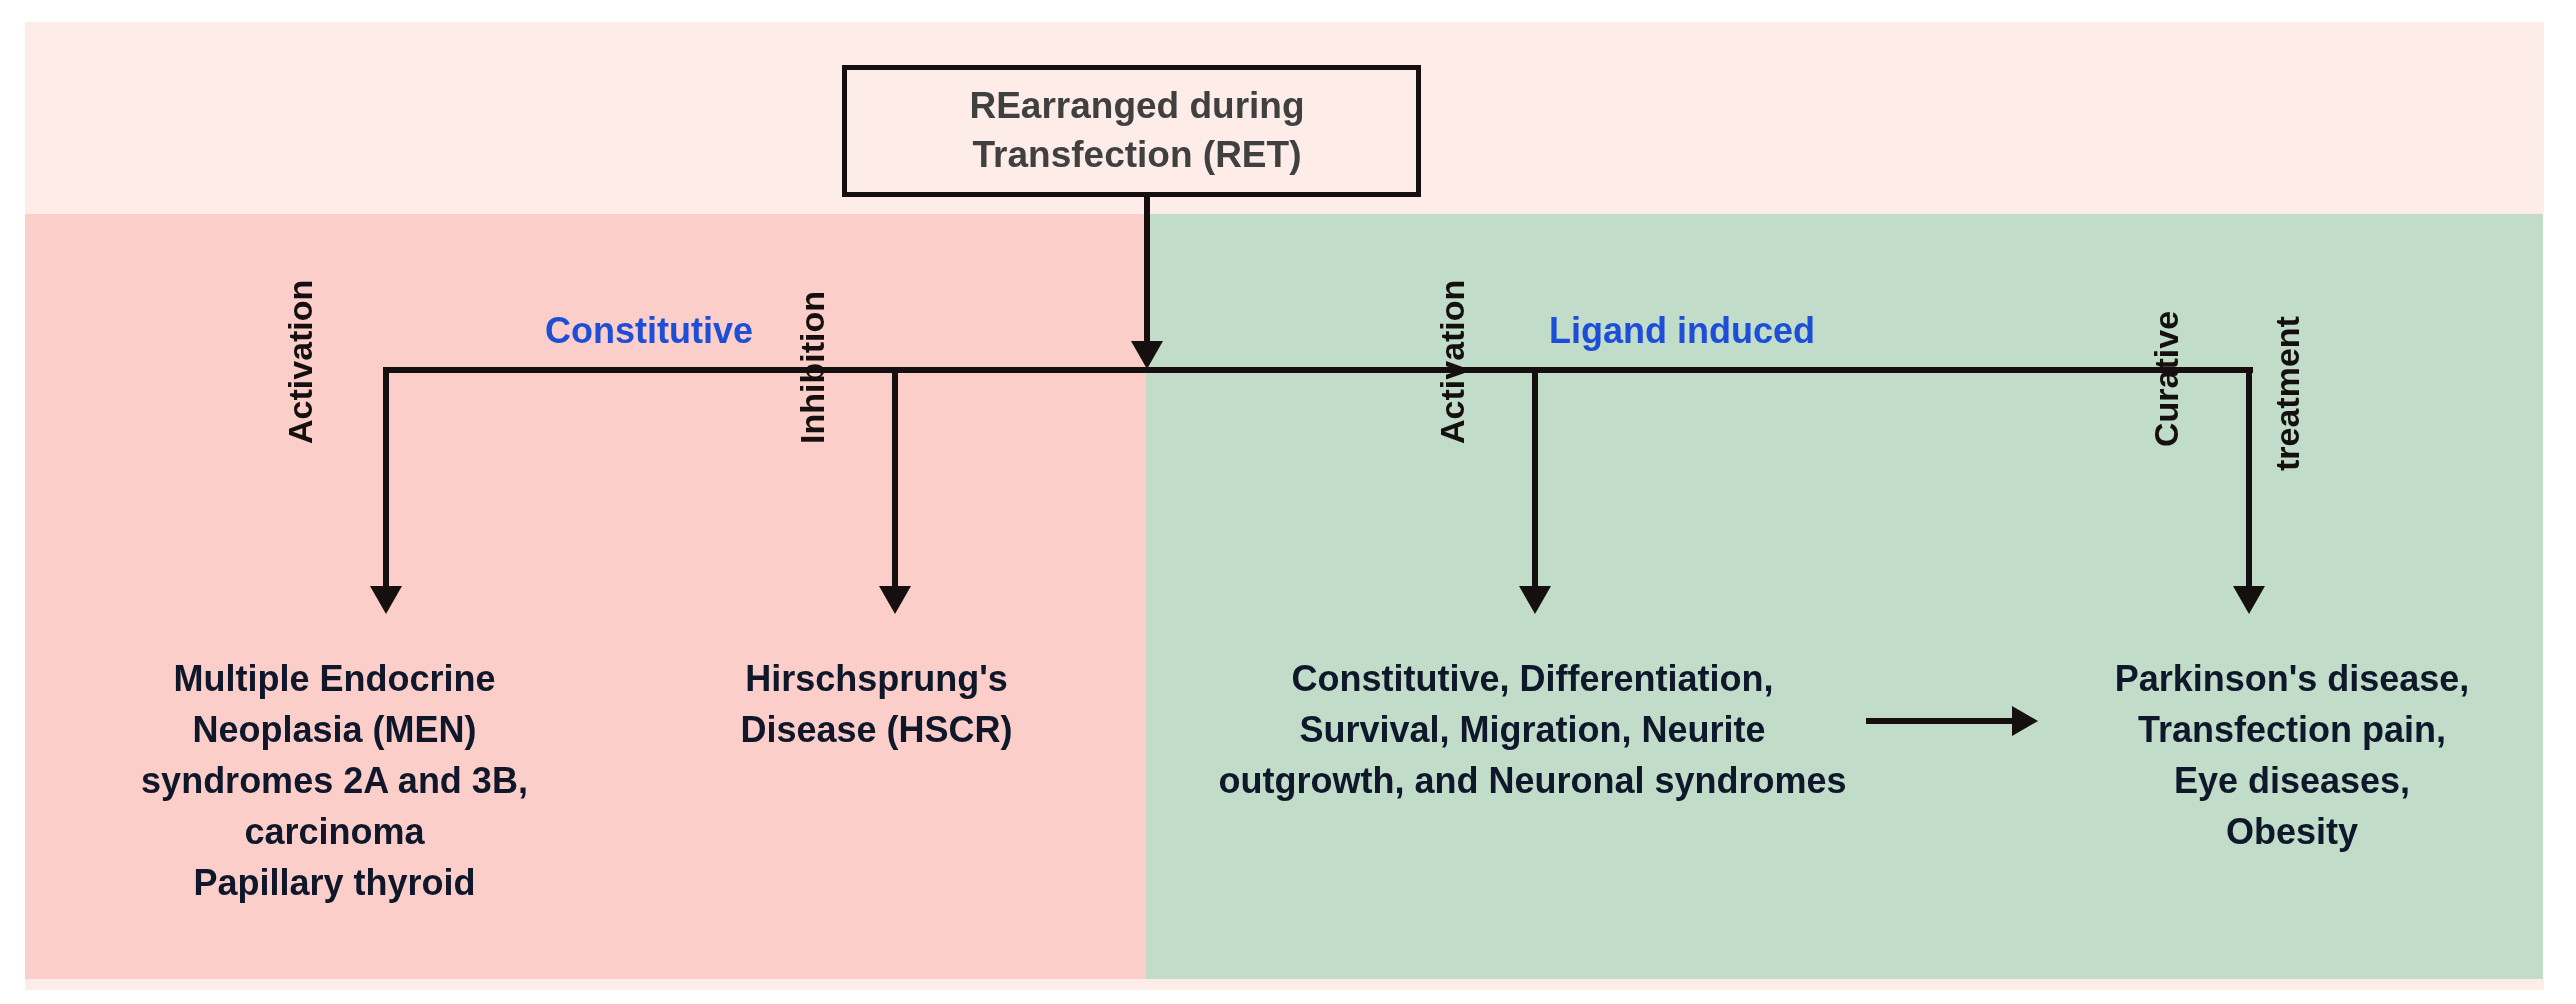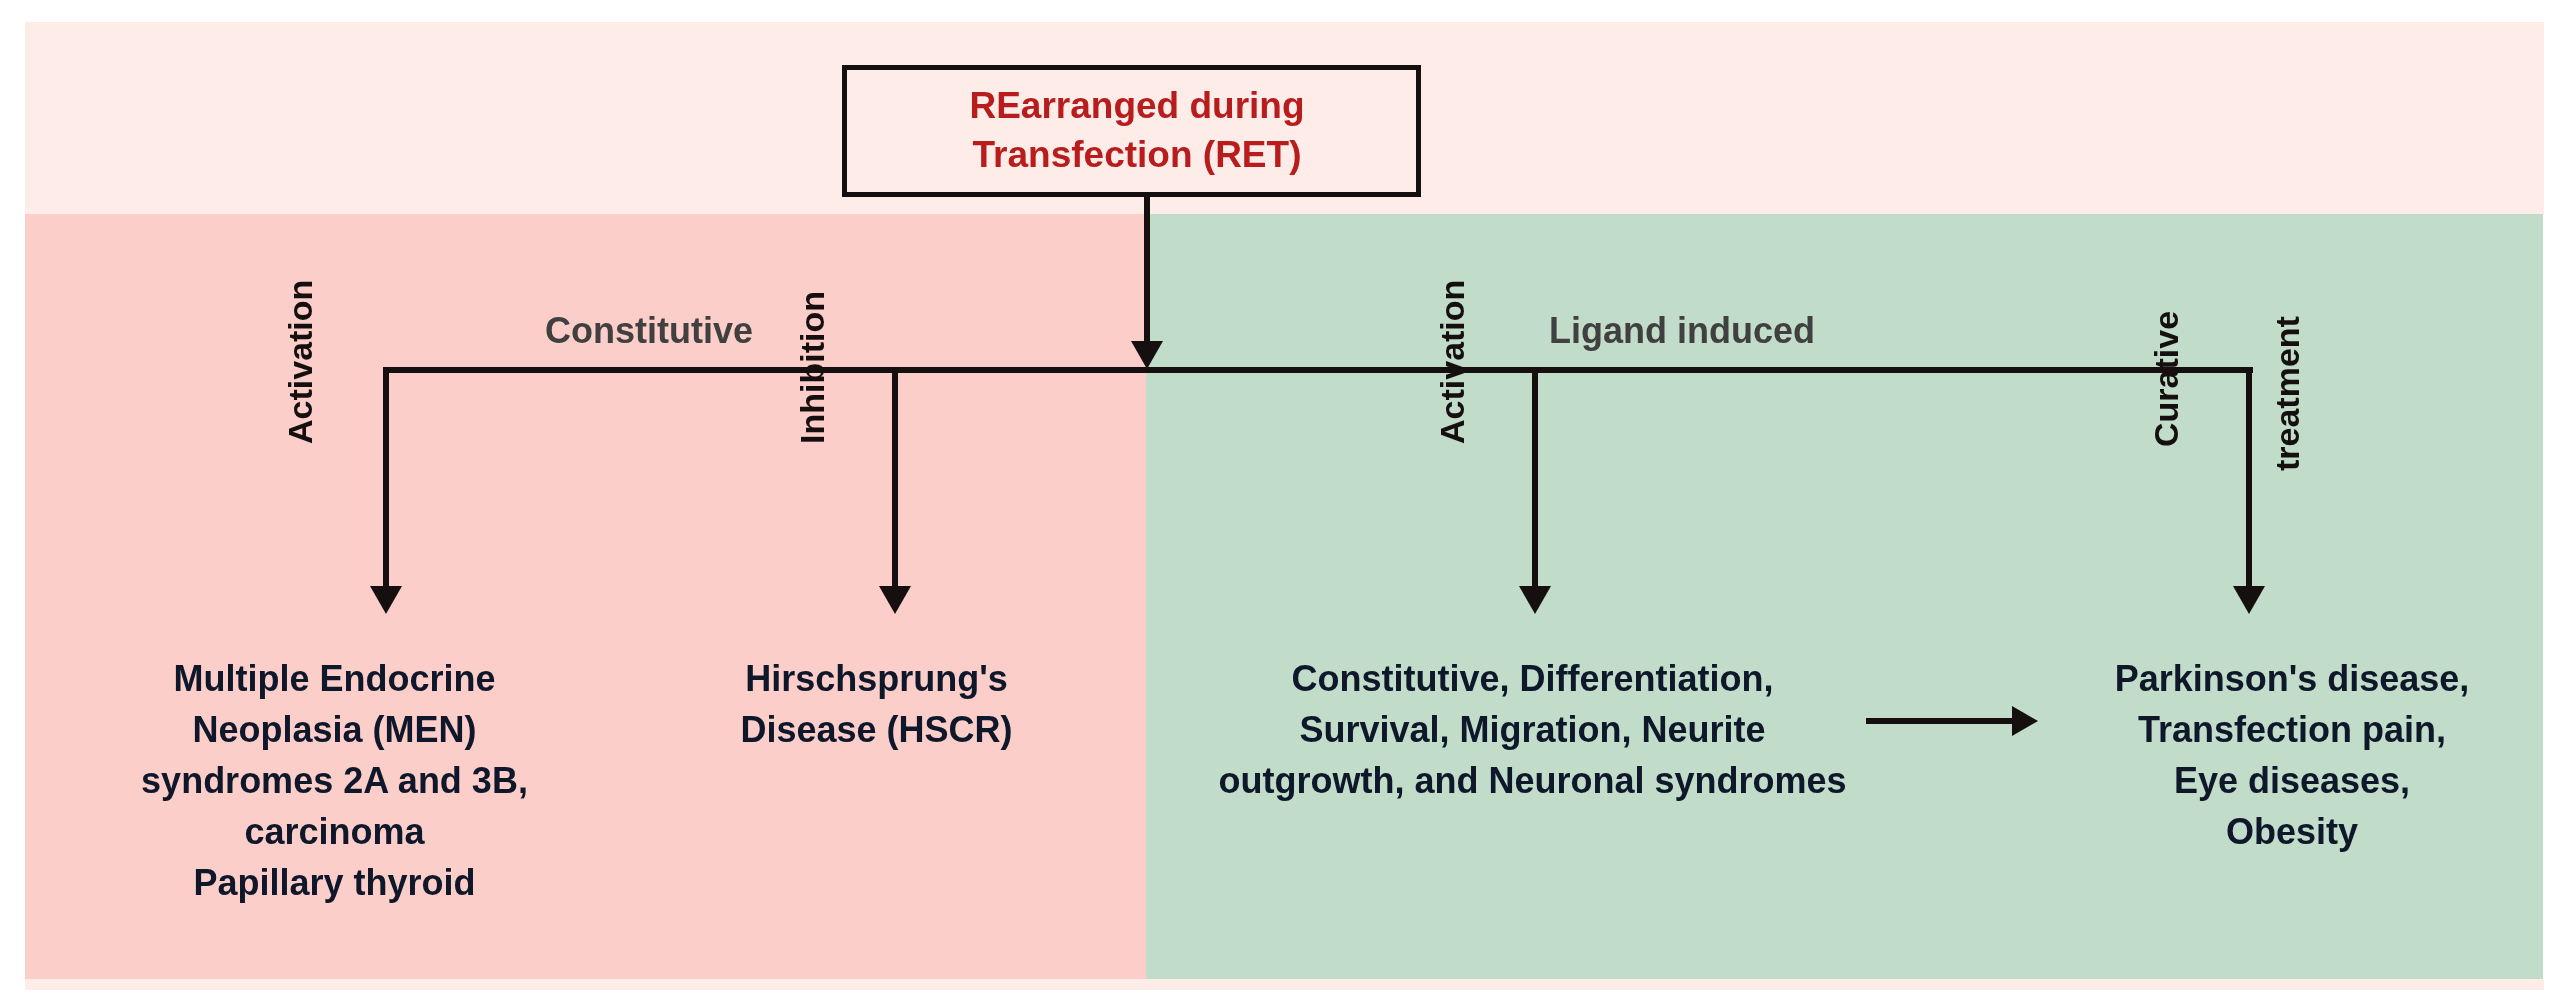--- a/index.html
+++ b/index.html
@@ -61,21 +61,21 @@
     box-sizing: border-box;
     display: flex;
     flex-direction: column;
     align-items: center;
     justify-content: center;
     text-align: center;
   }
   #ret-box .ret-line {
     font-size: 37px;
     font-weight: bold;
-    color: #b91c1c;
+    color: #404040;
     line-height: 1.32;
     white-space: nowrap;
     margin-left: 11px;
   }
 
   
   .vline {
     position: absolute;
     width: 5.7px;
     background: #15100f;
@@ -102,21 +102,21 @@
     border-top: 15.5px solid transparent;
     border-bottom: 15.5px solid transparent;
     border-left: 26px solid #15100f;
   }
 
   
   .branch-label {
     position: absolute;
     font-size: 36px;
     font-weight: bold;
-    color: #404040;
+    color: #1d4ed8;
     white-space: nowrap;
   }
 
   
   .vlabel {
     position: absolute;
     font-size: 34px;
     font-weight: bold;
     color: #15100f;
     white-space: nowrap;

